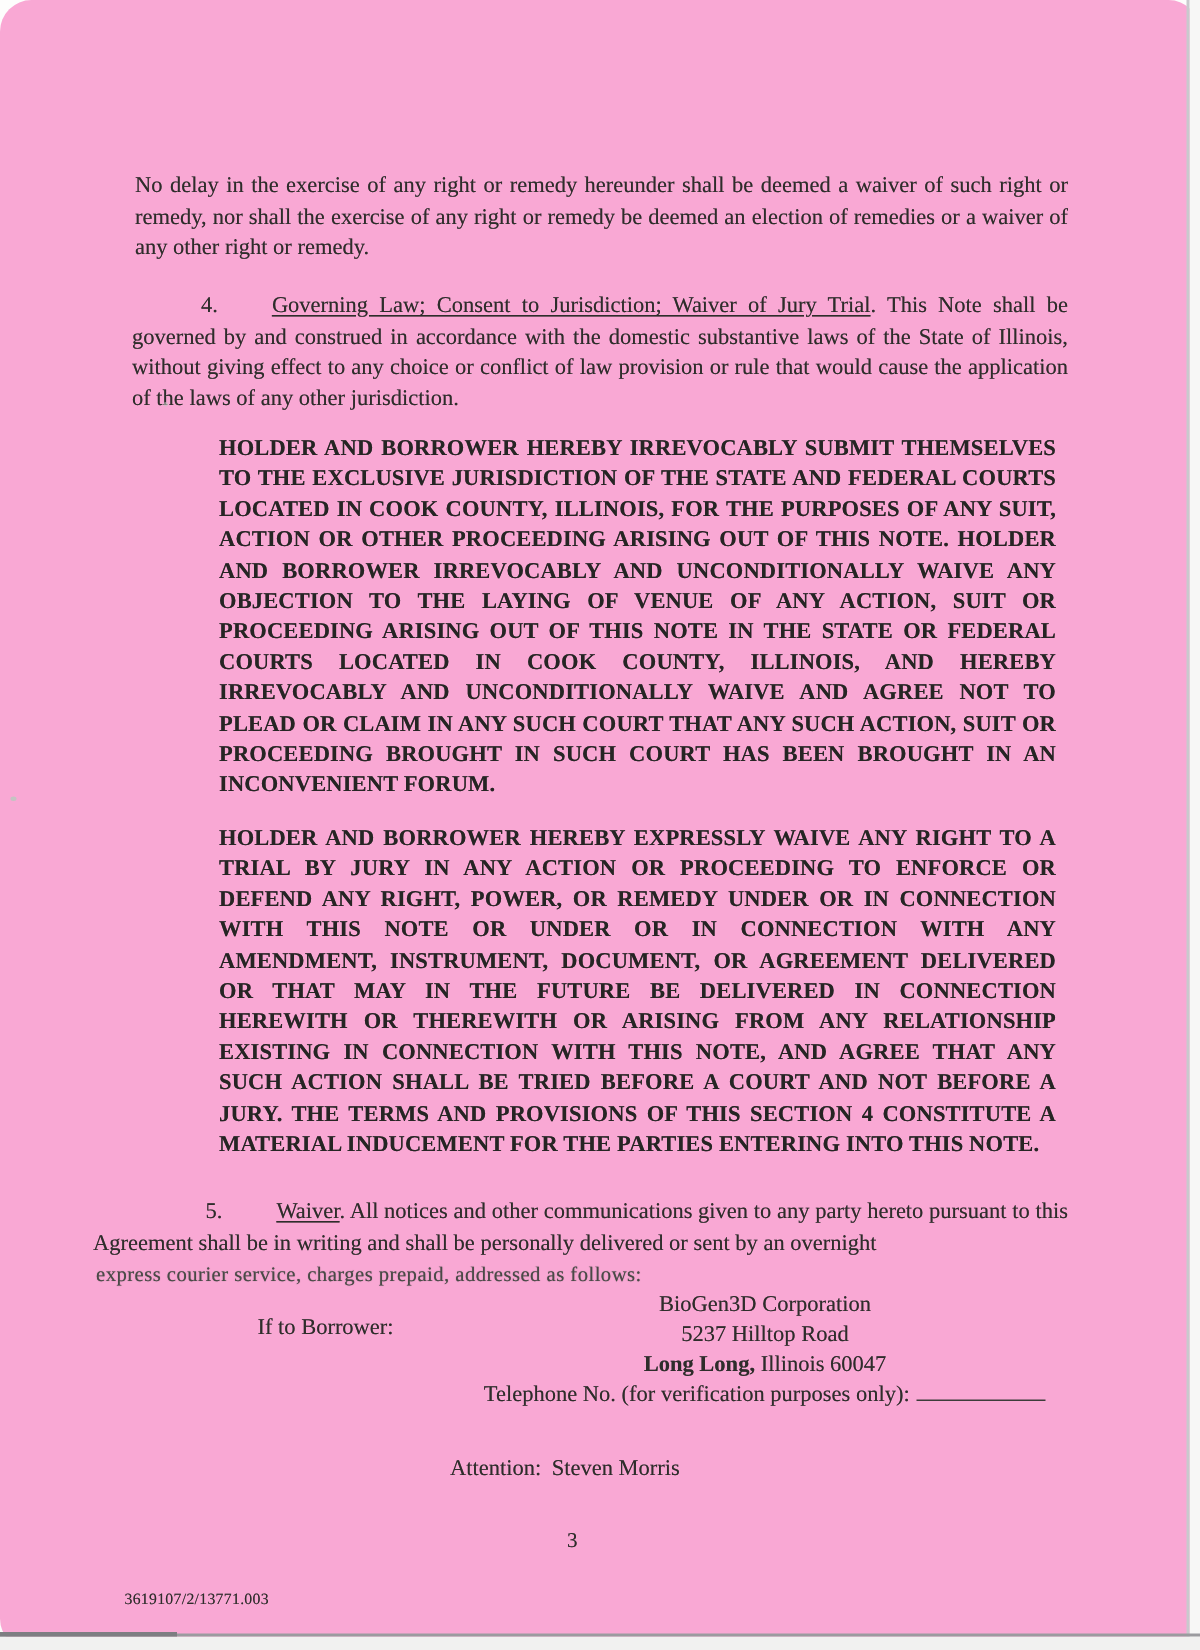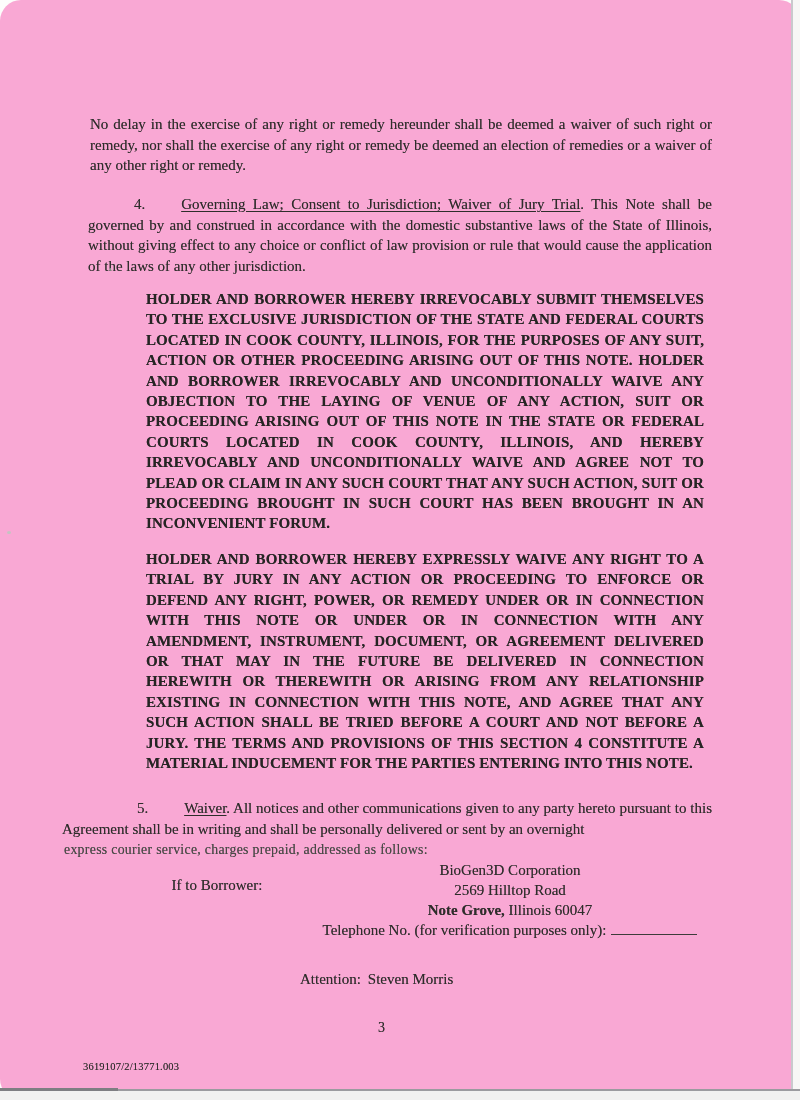--- a/index.html
+++ b/index.html
@@ -124,22 +124,22 @@
   <p class="blk caps caps2">HOLDER AND BORROWER HEREBY EXPRESSLY WAIVE ANY RIGHT TO A TRIAL BY JURY IN ANY ACTION OR PROCEEDING TO ENFORCE OR DEFEND ANY RIGHT, POWER, OR REMEDY UNDER OR IN CONNECTION WITH THIS NOTE OR UNDER OR IN CONNECTION WITH ANY AMENDMENT, INSTRUMENT, DOCUMENT, OR AGREEMENT DELIVERED OR THAT MAY IN THE FUTURE BE DELIVERED IN CONNECTION HEREWITH OR THEREWITH OR ARISING FROM ANY RELATIONSHIP EXISTING IN CONNECTION WITH THIS NOTE, AND AGREE THAT ANY SUCH ACTION SHALL BE TRIED BEFORE A COURT AND NOT BEFORE A JURY.  THE TERMS AND PROVISIONS OF THIS SECTION 4 CONSTITUTE A MATERIAL INDUCEMENT FOR THE PARTIES ENTERING INTO THIS NOTE.</p>
 
   <p class="blk s5main"><span>5.</span><span class="tab"></span><span class="uline">Waiver</span><span>.  All notices and other communications given to any party hereto pursuant to this Agreement shall be in writing and shall be personally delivered or sent by an overnight</span></p>
 
   <p class="blk s5small">express courier service, charges prepaid, addressed as follows:</p>
 
   <p class="blk notice-label">If to Borrower:</p>
 
   <div class="blk notice-address">
     <div class="line">BioGen3D Corporation</div>
-    <div class="line">2569 Hilltop Road</div>
-    <div class="line"><span class="bold-run">Note Grove,</span><span> Illinois 60047</span></div>
+    <div class="line">5237 Hilltop Road</div>
+    <div class="line"><span class="bold-run">Long Long,</span><span> Illinois 60047</span></div>
     <div class="line"><span>Telephone No. (for verification purposes only):</span><span class="phone-blank"></span></div>
   </div>
 
   <p class="blk attention"><span>Attention:</span><span class="attn-name">Steven Morris</span></p>
 
   <p class="blk pagenum">3</p>
 
   <p class="blk footer-ref">3619107/2/13771.003</p>
 
   <div class="scan-margin-right"></div>

